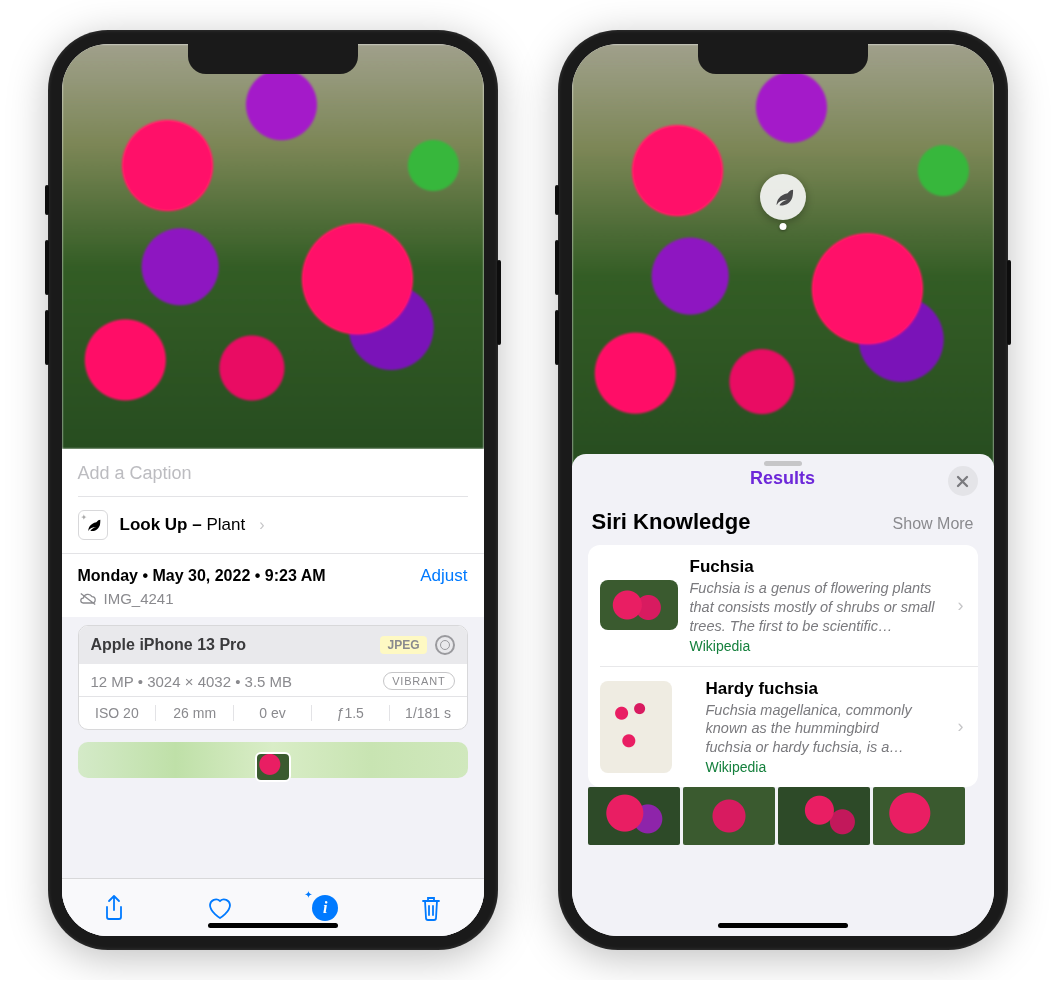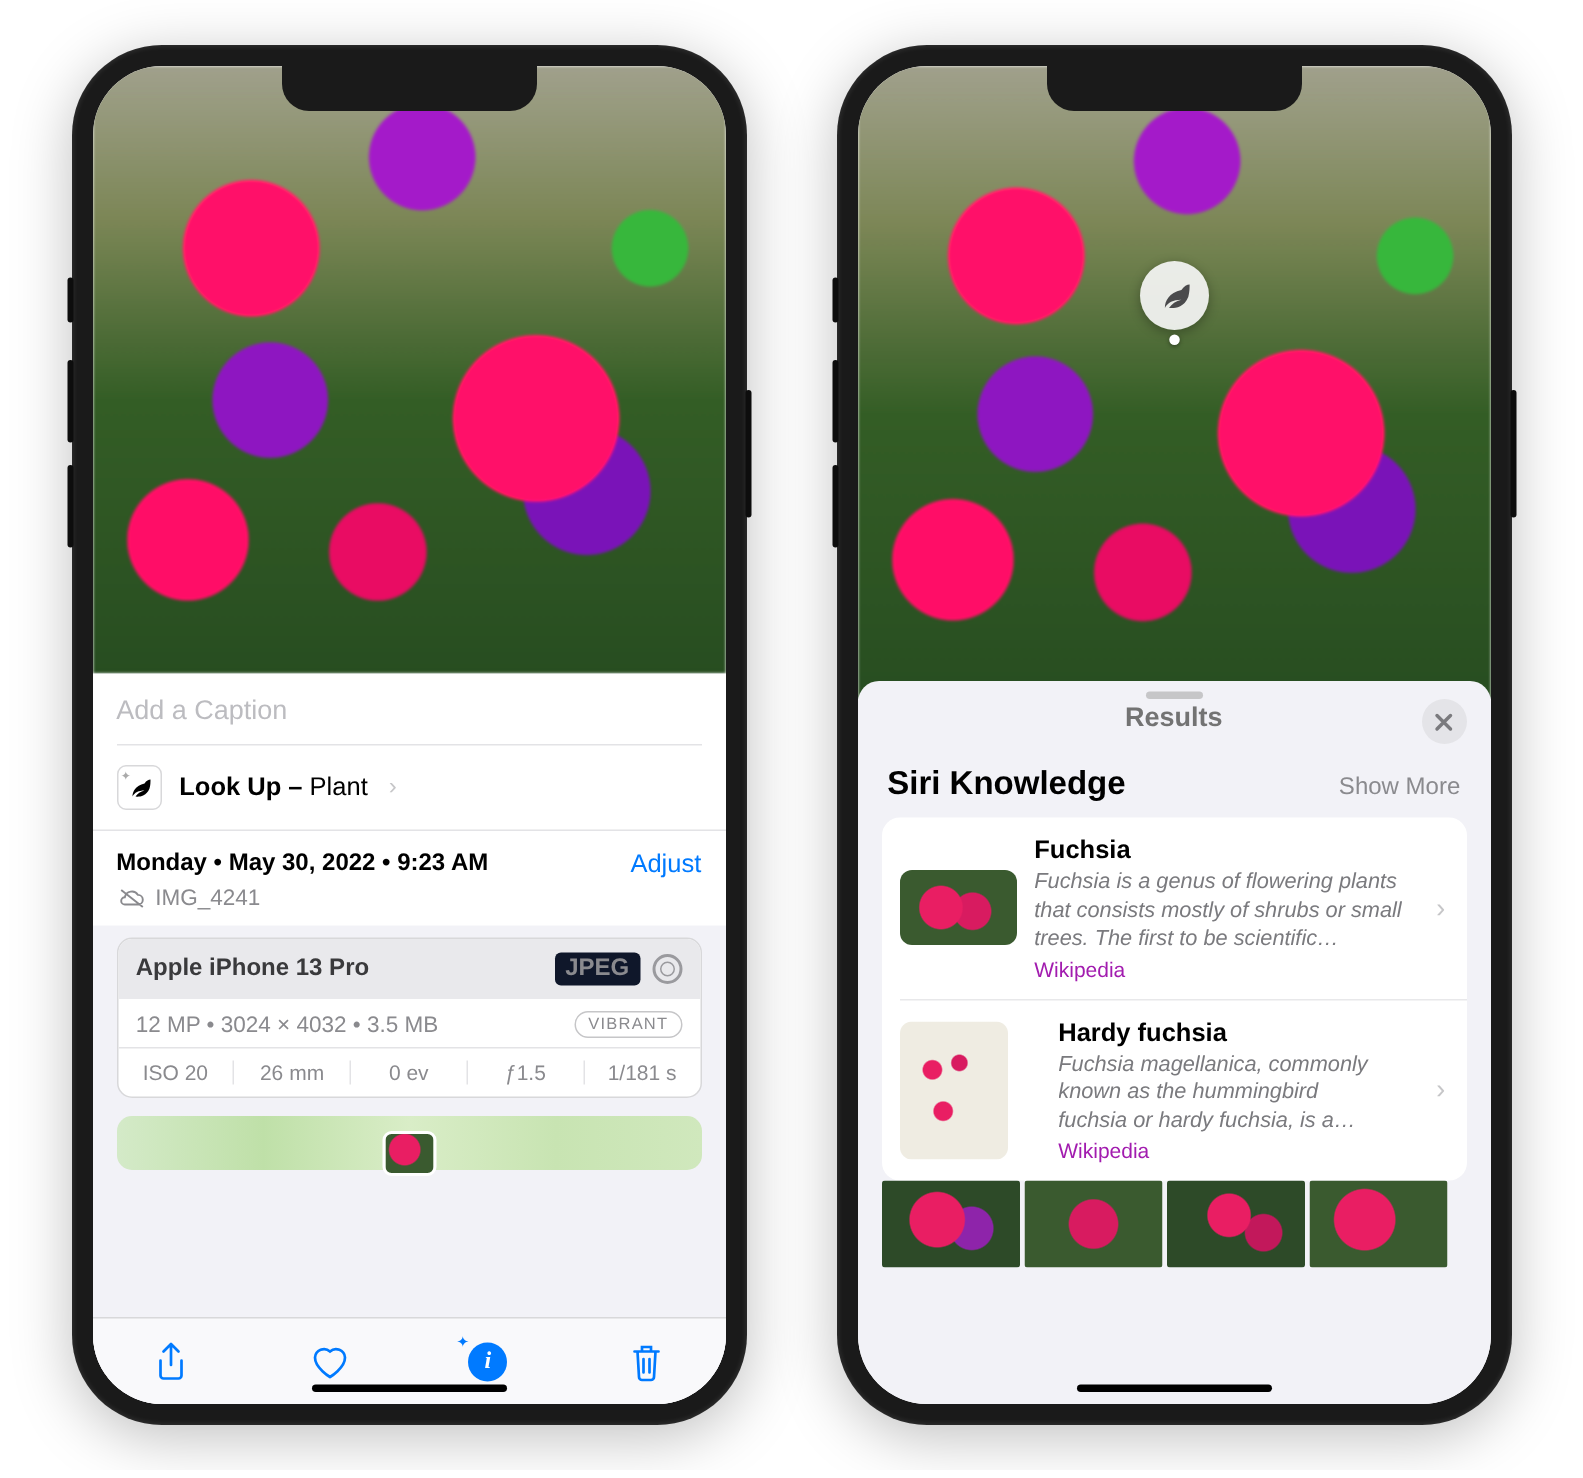--- a/index.html
+++ b/index.html
@@ -112,21 +112,21 @@
   .adjust { color:#007aff; font-size:17px; font-weight:400;}
   .meta-line2 { margin-top:4px; display:flex; align-items:center; gap:6px; color:#8a8a8e; font-size:15px;}
   .exif-card {
     margin:8px 16px 0; border:1px solid #d8d8da; border-radius:10px; overflow:hidden; background:#fff;
   }
   .exif-head {
     background:#e9e9ec; padding:9px 12px; display:flex; align-items:center; justify-content:space-between;
   }
   .device-name { font-size:16px; font-weight:600; color:#3a3a3c;}
   .badges { display:flex; align-items:center; gap:8px;}
-  .jpeg-badge { font-size:16px; font-weight:700; color:#8a8a8e; background:#0f172a; padding:2px 7px; border-radius:4px;}
+  .jpeg-badge { font-size:12px; font-weight:700; color:#8a8a8e; background:#fef9c3; padding:2px 7px; border-radius:4px;}
   .circle-badge { width:20px;height:20px;border-radius:50%;border:2px solid #9a9a9e; position:relative;}
   .circle-badge::after{content:'';position:absolute;inset:3px;border-radius:50%;border:1px solid #9a9a9e;}
   .exif-body { padding:8px 12px 6px; font-size:15px; color:#8a8a8e;}
   .exif-lens { margin-bottom:2px;}
   .exif-stats-row { display:flex; justify-content:space-between; align-items:center;}
   .vibrant-badge { font-size:11px; letter-spacing:0.8px; color:#8a8a8e; border:1px solid #c6c6c8; padding:2px 8px; border-radius:10px;}
   .exif-foot {
     display:flex; border-top:0.5px solid #e3e3e6; padding:8px 0;
     font-size:14px; color:#8a8a8e; text-align:center;
   }
@@ -153,21 +153,21 @@
   .info-btn-on .dot { position:absolute; width:26px;height:26px;border-radius:50%;background:#007aff;}
   .info-btn-on .i { position:relative; color:#fff; font-weight:700; font-style:italic; font-family:Georgia,serif; font-size:16px;}
   .info-btn-on .spark2 { position:absolute; top:-4px; left:-4px; font-size:10px; color:#007aff;}
   
   .sheet {
     flex:1; background:#f2f2f7; border-top-left-radius:14px;border-top-right-radius:14px;
     margin-top:-12px; position:relative; overflow:hidden; display:flex; flex-direction:column;
   }
   .grabber { width:38px;height:5px;background:#c6c6c8;border-radius:3px; margin:7px auto 0;}
   .sheet-head { display:flex; align-items:center; justify-content:center; padding:2px 16px 12px; position:relative;}
-  .sheet-title { font-size:18px; font-weight:600; color:#737373;}
+  .sheet-title { font-size:18px; font-weight:600; color:#6d28d9;}
   .close-btn {
     position:absolute; right:16px; top:0;
     width:30px;height:30px;border-radius:50%;background:#e4e4e8;
     display:flex;align-items:center;justify-content:center; color:#7a7a7e; font-weight:700;
   }
   .sk-head { display:flex; justify-content:space-between; align-items:baseline; padding:8px 20px 6px;}
   .sk-title { font-size:22px; font-weight:700;}
   .show-more { font-size:16px; color:#8a8a8e;}
   .card {
     margin:4px 16px 0; background:#fff; border-radius:12px; overflow:hidden;
@@ -180,21 +180,21 @@
   .thumb.t1 { width:78px; height:50px; background:radial-gradient(circle at 35% 50%,#e91e63 0 14px,transparent 15px),radial-gradient(circle at 62% 55%,#d81b60 0 12px,transparent 13px),#3a5a2f;}
   .thumb.t2 { width:72px;height:92px; background:
     radial-gradient(circle at 30% 35%,#e91e63 0 6px,transparent 7px),
     radial-gradient(circle at 55% 30%,#d81b60 0 5px,transparent 6px),
     radial-gradient(circle at 40% 65%,#e91e63 0 6px,transparent 7px),
     linear-gradient(#efece2,#efece2);}
   .result-body { flex:1; min-width:0;}
   .result-title { font-size:17px; font-weight:600; color:#000; margin-bottom:2px;}
   .result-desc { font-size:14.5px; color:#7a7a7e; line-height:1.3;
     display:-webkit-box;-webkit-line-clamp:3;-webkit-box-orient:vertical;overflow:hidden;font-style:italic;}
-  .result-src { font-size:14px; color:#a21caf; margin-top:2px;}
+  .result-src { font-size:14px; color:#15803d; margin-top:2px;}
   .row-chev { color:#c6c6c8; font-size:18px; padding:0 4px;}
   .similar-title { font-size:21px; font-weight:700; padding:16px 20px 6px;}
   .sim-strip { display:flex; gap:3px; padding:0 0 0 16px;}
   .sim-img { width:92px; height:58px; border-radius:2px;
     background:radial-gradient(circle at 40% 45%,#e91e63 0 18px,transparent 19px),radial-gradient(circle at 65% 55%,#8e24aa 0 14px,transparent 15px),#2d4a28;}
   .sim-img:nth-child(2){background:radial-gradient(circle at 50% 50%,#d81b60 0 16px,transparent 17px),#3a5a2f;}
   .sim-img:nth-child(3){background:radial-gradient(circle at 45% 40%,#e91e63 0 14px,transparent 15px),radial-gradient(circle at 70% 60%,#c2185b 0 12px,transparent 13px),#2d4a28;}
   .sim-img:nth-child(4){background:radial-gradient(circle at 40% 45%,#e91e63 0 20px,transparent 21px),#3a5a2f;}
   svg { display:block; }
 </style>

